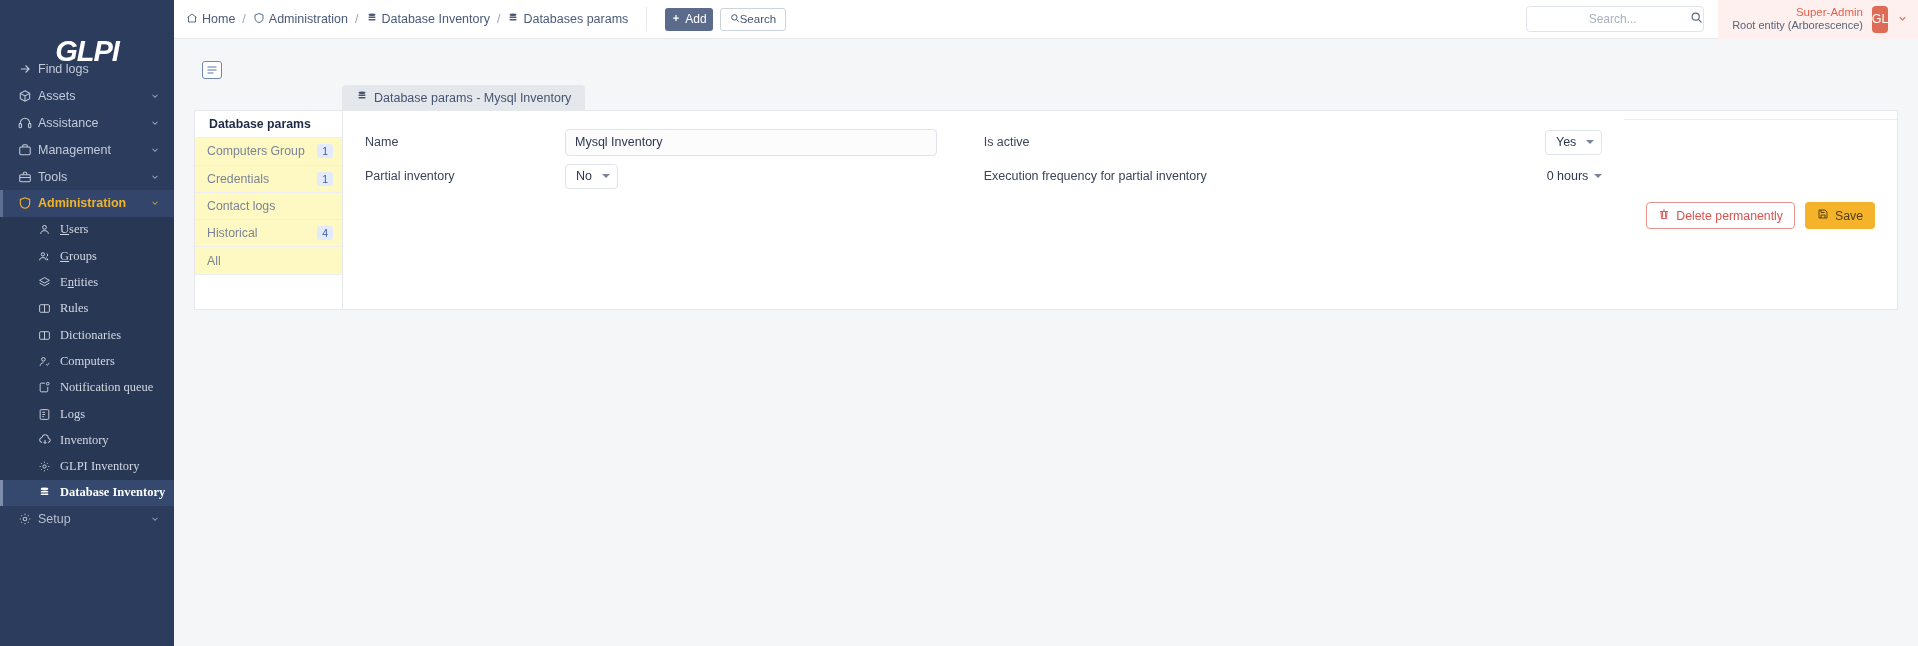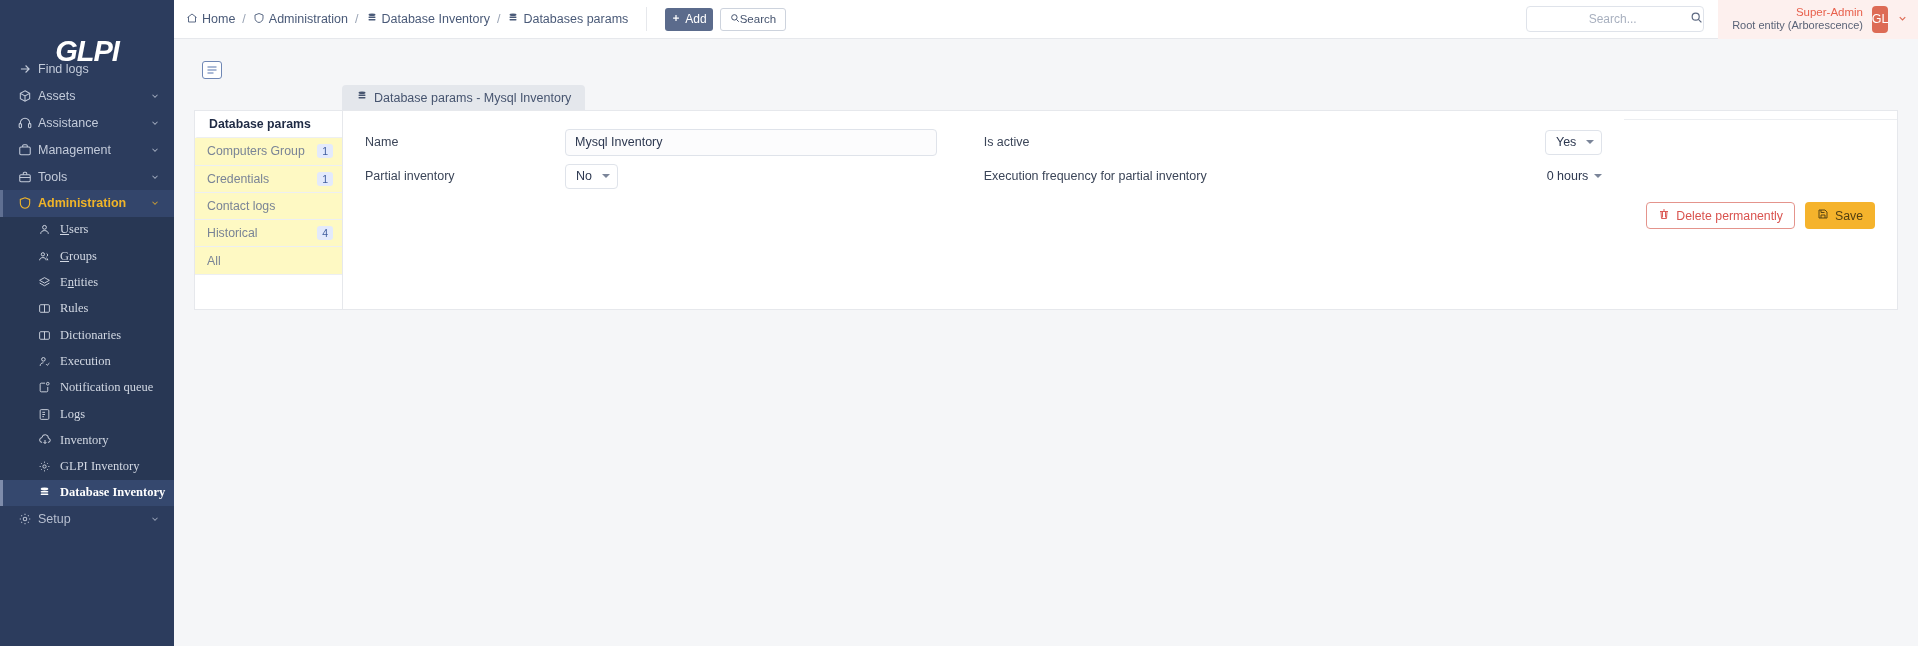--- a/index.html
+++ b/index.html
@@ -304,21 +304,21 @@
         </div>
 
         <div class="nav-subitem">
           <span class="ic">
             <svg width="13" height="13" viewBox="0 0 24 24" fill="none" stroke="#d2d8e3" stroke-width="1.8">
                 <circle cx="10" cy="8" r="3.3"></circle>
                 <path d="M4 20c0-3.6 2.8-5.6 6-5.6"></path>
                 <path d="M15 17l2 2 4-4"></path>
               </svg>
           </span>
-          <span class="lbl">Execution</span>
+          <span class="lbl">Computers</span>
         </div>
 
         <div class="nav-subitem">
           <span class="ic">
             <svg width="13" height="13" viewBox="0 0 24 24" fill="none" stroke="#d2d8e3" stroke-width="1.7">
                 <path d="M13 4H6a2 2 0 00-2 2v12a2 2 0 002 2h10a2 2 0 002-2v-7"></path>
                 <circle cx="18" cy="5" r="2.5"></circle>
               </svg>
           </span>
           <span class="lbl">Notification queue</span>

